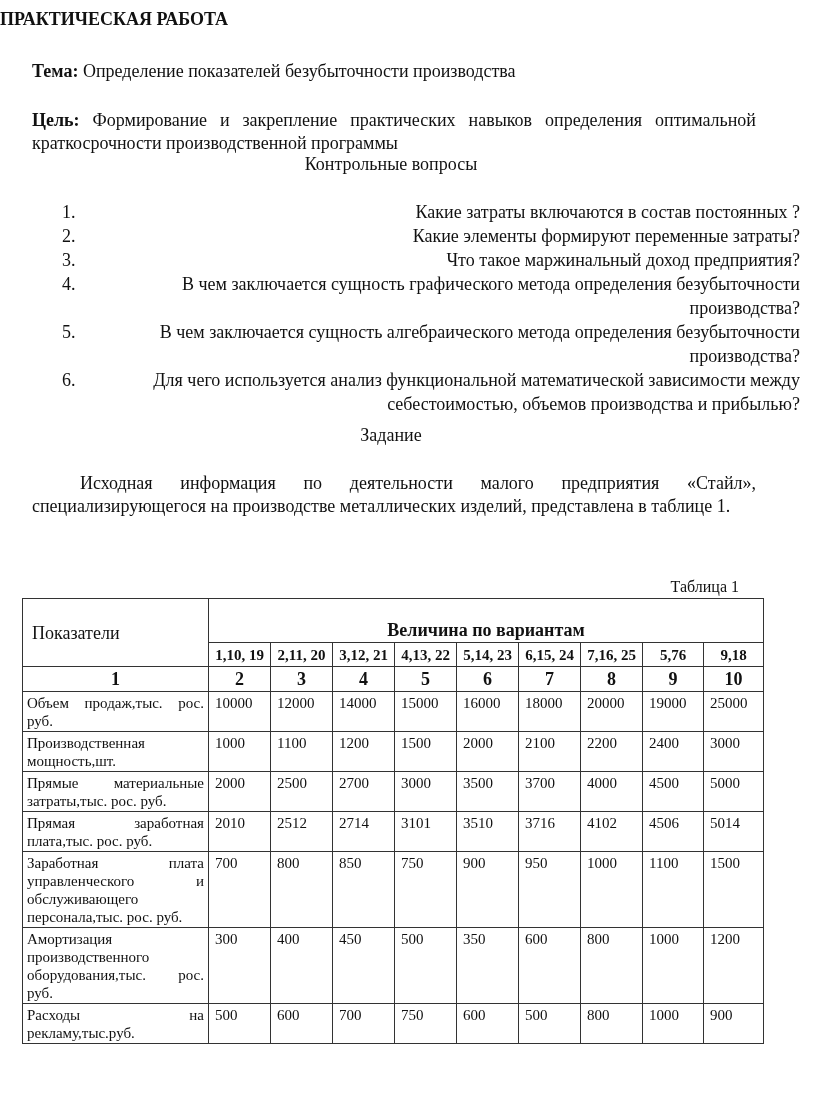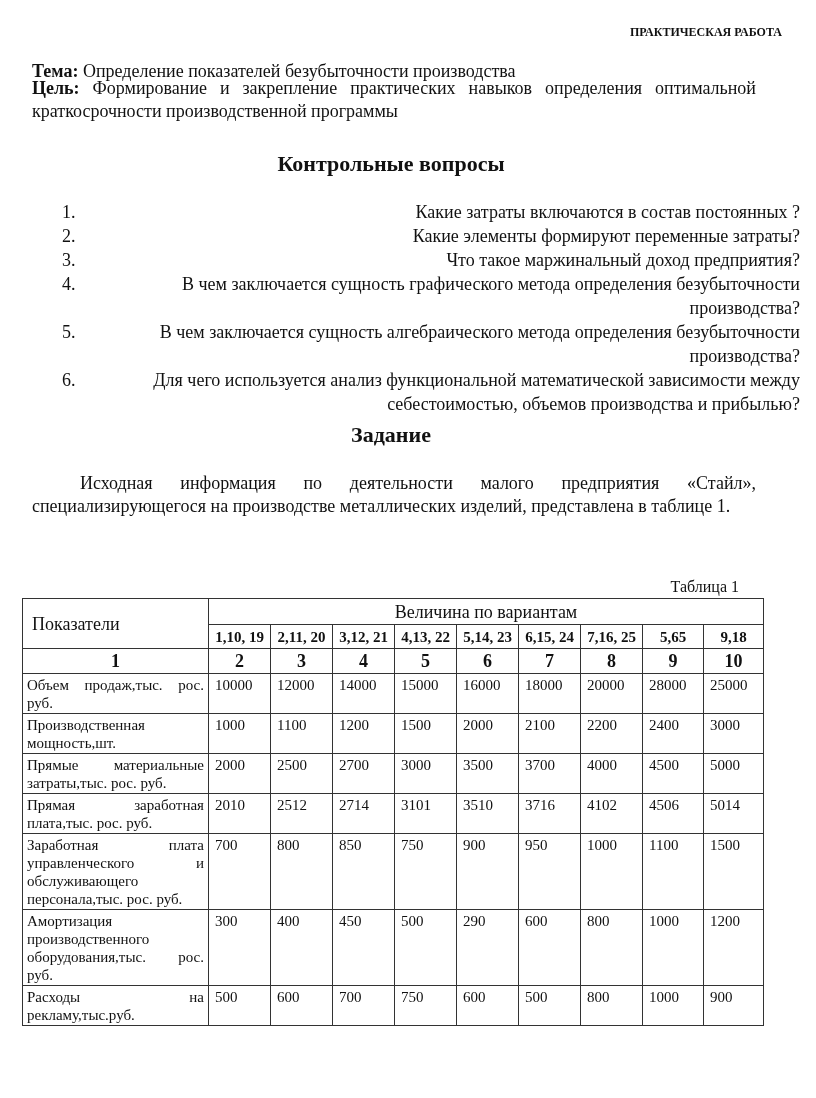--- a/index.html
+++ b/index.html
@@ -3,49 +3,49 @@
 <meta charset="utf-8">
 <style>
   html, body { margin: 0; padding: 0; background: #ffffff; }
   body {
     width: 816px; height: 1098px; position: relative; overflow: hidden;
     font-family: "Liberation Serif", "DejaVu Serif", serif;
     color: #111111;
   }
   .abs { position: absolute; }
   .title {
-    top: 8px; left: 0; width: 782px; text-align: right;
-    font-weight: bold; font-size: 12px; line-height: 22px; margin-top: 13px;
+    top: 8px; left: 0; width: 782px; text-align: left;
+    font-weight: bold; font-size: 18px; line-height: 22px;
   }
   .para {
     left: 32px; width: 724px; font-size: 18px; line-height: 23px;
   }
-  .justify { text-align: justify; text-align-last: justify; }
+  .justify { text-align: justify; text-align-last: justify; margin-top: 32px; }
   .heading {
-    left: 0; width: 782px; text-align: center; font-weight: bold; font-size: 22px; line-height: 22px;
+    left: 0; width: 782px; text-align: center; font-weight: normal; font-size: 18px; line-height: 22px;
   }
   ol.questions {
     position: absolute; top: 200px; left: 48px; width: 720px;
     margin: 0; padding: 0 0 0 32px; font-size: 18px; line-height: 24px;
   }
   ol.questions li { padding-left: 6px; text-align: right; }
   .table-caption {
     top: 576px; left: 600px; width: 139px; text-align: right; font-size: 16px; line-height: 22px;
   }
   table.data {
     position: absolute; top: 598px; left: 22px;
     border-collapse: collapse; table-layout: fixed; width: 741px;
     font-size: 15px; line-height: 18px;
   }
   table.data td, table.data th {
     border: 1px solid #333333; vertical-align: top; padding: 2px 4px 1px 4px;
     font-weight: normal; text-align: left;
   }
   table.data .big { font-size: 18px; line-height: 22px; }
-  table.data .hdr-main { text-align: center; padding-top: 2px; }
+  table.data .hdr-main { text-align: center; padding-top: 20px; font-weight: bold; }
   table.data .label-cell { vertical-align: middle; padding-left: 9px; }
   table.data .variant { font-weight: bold; font-size: 15px; line-height: 19px; padding-top: 3px; text-align: center; }
   table.data .colnum { font-weight: bold; font-size: 18px; text-align: center; line-height: 22px; padding: 1px 4px; }
   table.data .rowlabel { text-align: justify; text-align-last: left; }
   table.data td.val { padding-left: 6px; }
 </style>
 </head>
 <body>
 
 <div class="abs title">ПРАКТИЧЕСКАЯ РАБОТА</div>
@@ -96,21 +96,21 @@
       <td colspan="9" class="big hdr-main">Величина по вариантам</td>
     </tr>
     <tr>
       <td class="variant">1,10, 19</td>
       <td class="variant">2,11, 20</td>
       <td class="variant">3,12, 21</td>
       <td class="variant">4,13, 22</td>
       <td class="variant">5,14, 23</td>
       <td class="variant">6,15, 24</td>
       <td class="variant">7,16, 25</td>
-      <td class="variant">5,65</td>
+      <td class="variant">5,76</td>
       <td class="variant">9,18</td>
     </tr>
     <tr>
       <td class="colnum">1</td>
       <td class="colnum">2</td>
       <td class="colnum">3</td>
       <td class="colnum">4</td>
       <td class="colnum">5</td>
       <td class="colnum">6</td>
       <td class="colnum">7</td>
@@ -122,21 +122,21 @@
   <tbody id="data-rows">
       <tr>
         <td class="rowlabel">Объем продаж,тыс. рос. руб.</td>
         <td class="val">10000</td>
         <td class="val">12000</td>
         <td class="val">14000</td>
         <td class="val">15000</td>
         <td class="val">16000</td>
         <td class="val">18000</td>
         <td class="val">20000</td>
-        <td class="val">28000</td>
+        <td class="val">19000</td>
         <td class="val">25000</td>
       </tr>
       <tr>
         <td class="rowlabel">Производственная мощность,шт.</td>
         <td class="val">1000</td>
         <td class="val">1100</td>
         <td class="val">1200</td>
         <td class="val">1500</td>
         <td class="val">2000</td>
         <td class="val">2100</td>
@@ -179,21 +179,21 @@
         <td class="val">1000</td>
         <td class="val">1100</td>
         <td class="val">1500</td>
       </tr>
       <tr>
         <td class="rowlabel">Амортизация производственного оборудования,тыс. рос. руб.</td>
         <td class="val">300</td>
         <td class="val">400</td>
         <td class="val">450</td>
         <td class="val">500</td>
-        <td class="val">290</td>
+        <td class="val">350</td>
         <td class="val">600</td>
         <td class="val">800</td>
         <td class="val">1000</td>
         <td class="val">1200</td>
       </tr>
       <tr>
         <td class="rowlabel">Расходы на рекламу,тыс.руб.</td>
         <td class="val">500</td>
         <td class="val">600</td>
         <td class="val">700</td>

